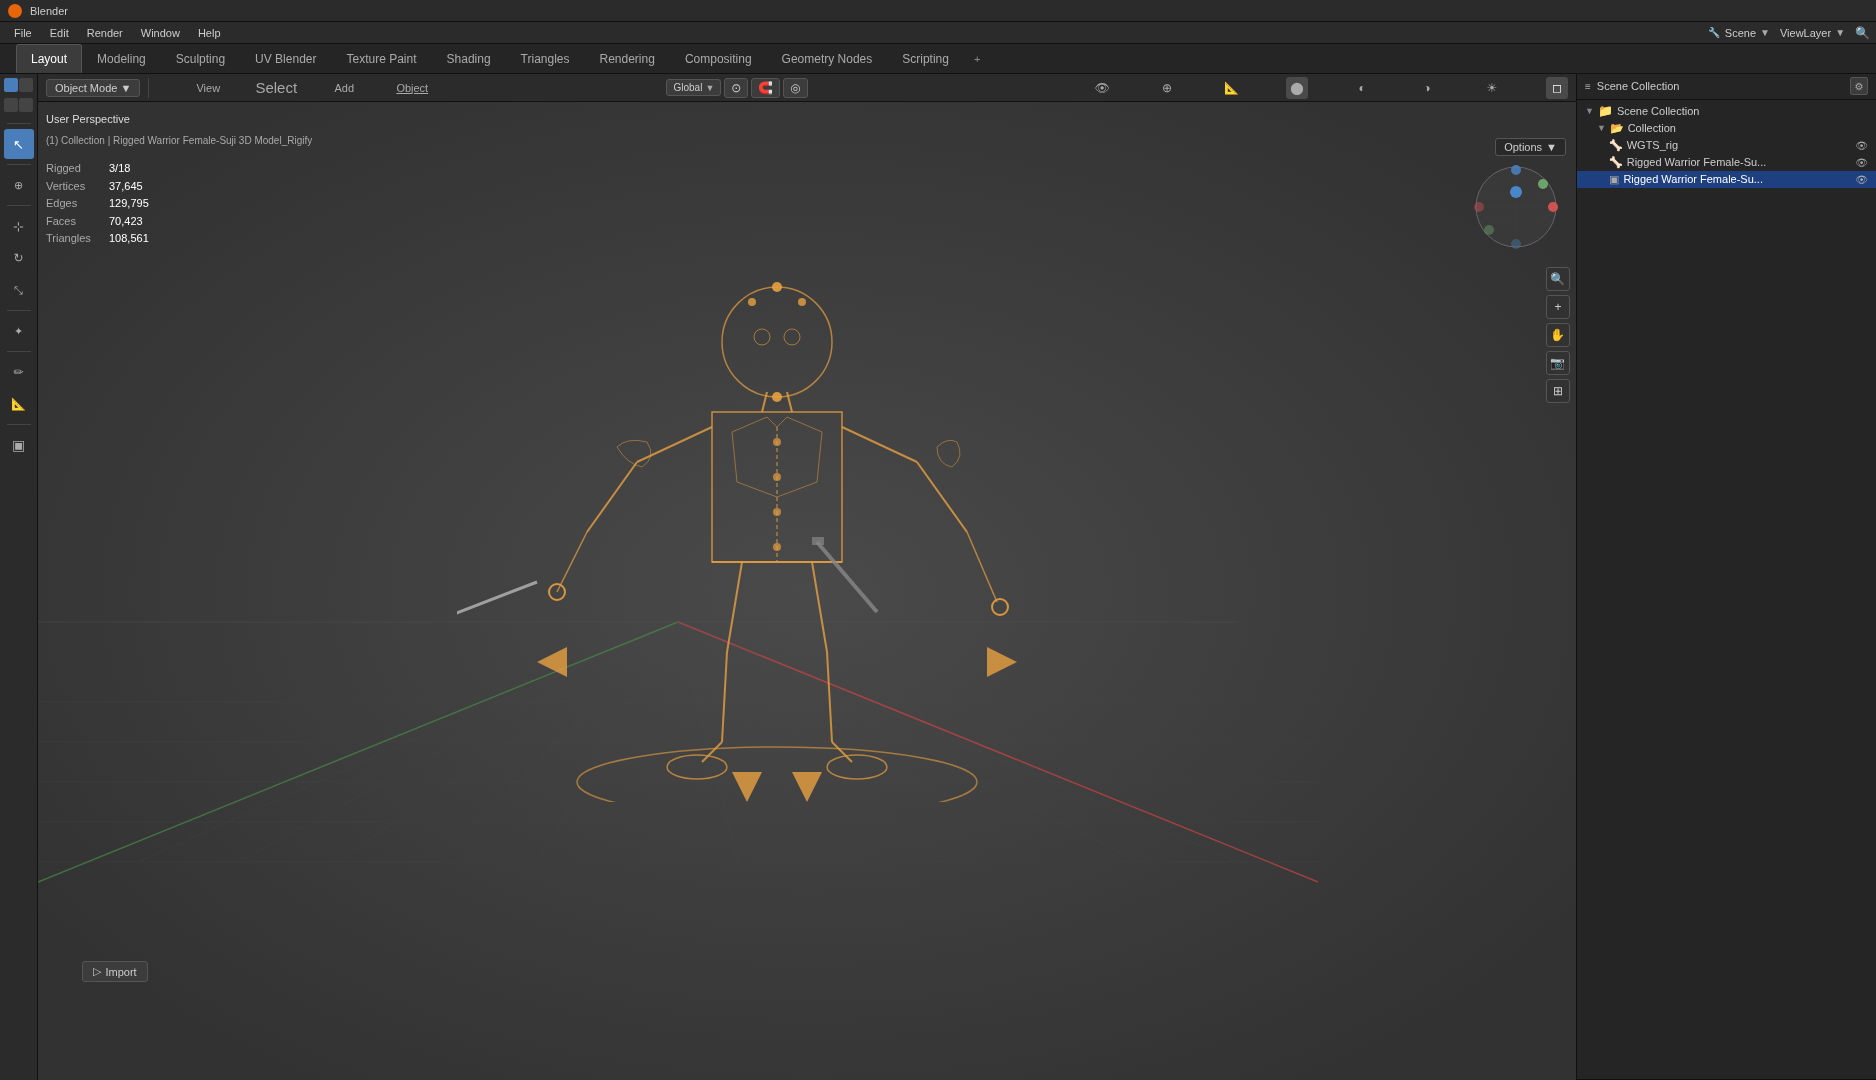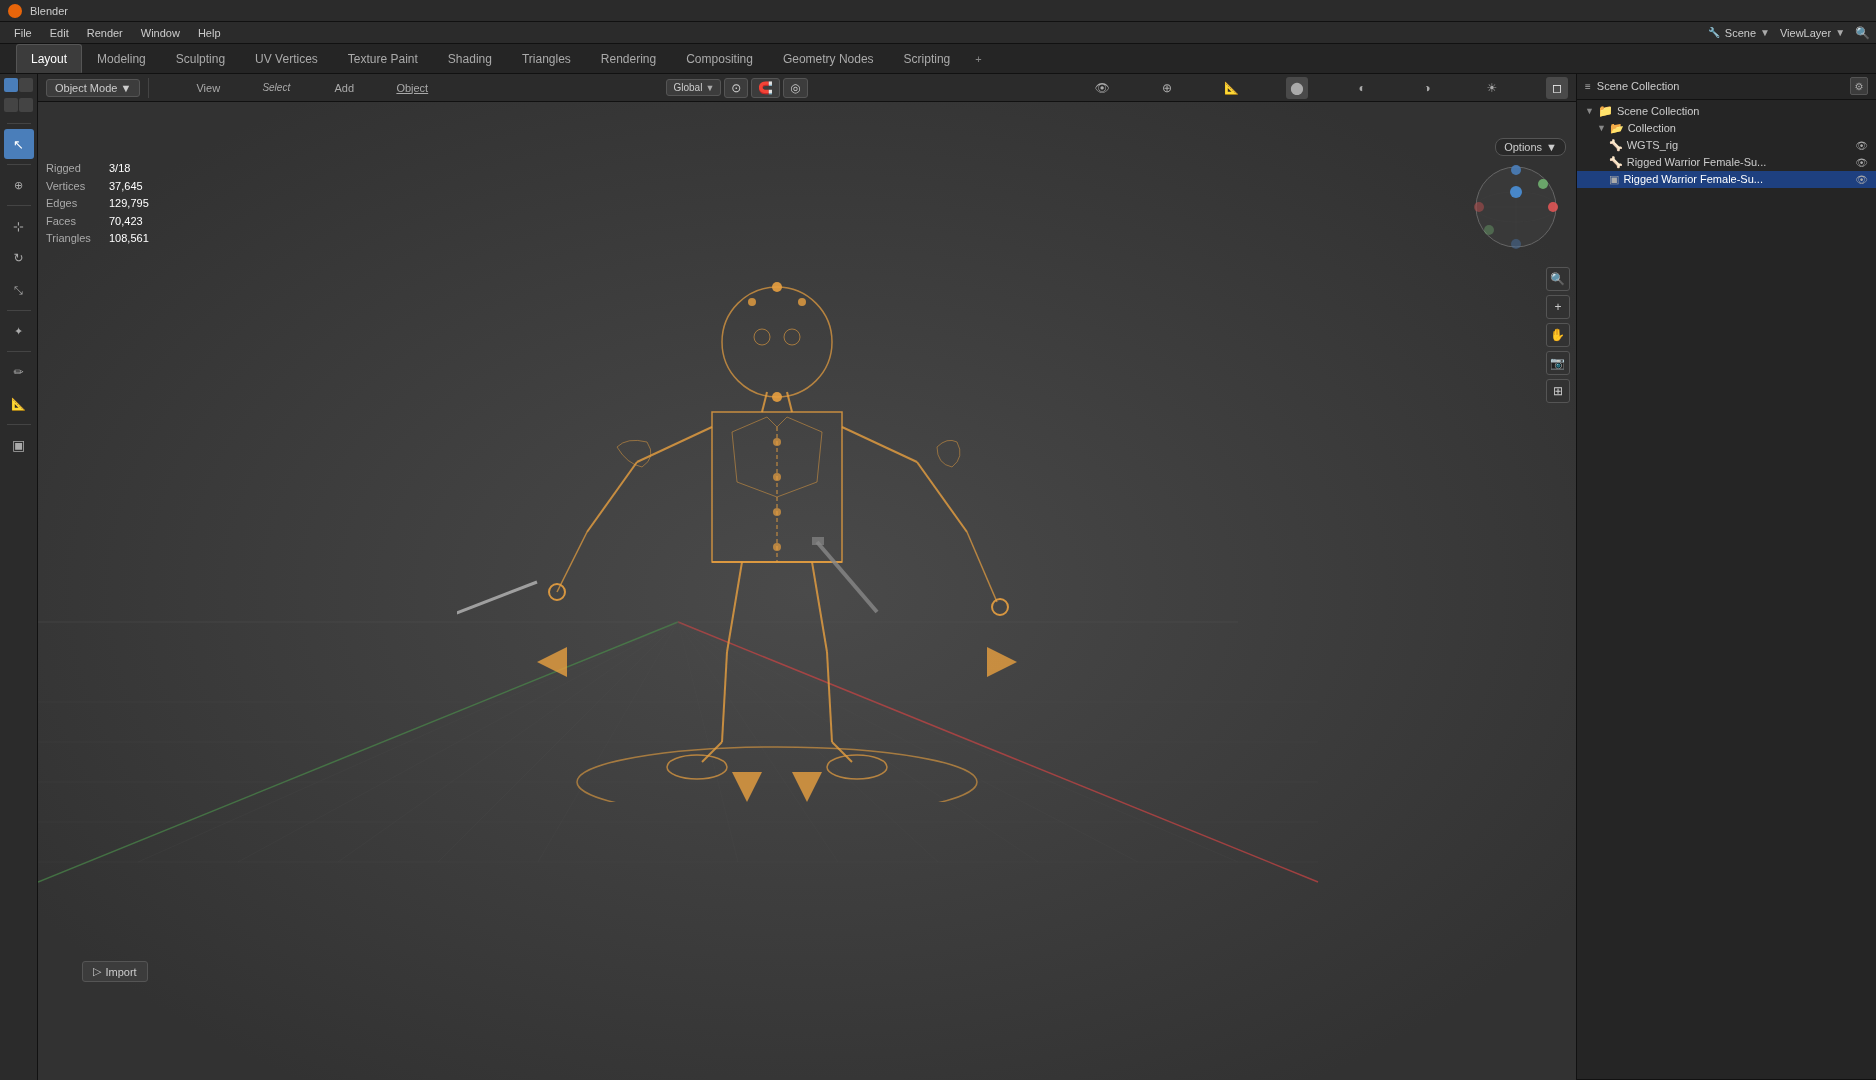--- a/index.html
+++ b/index.html
@@ -284,21 +284,21 @@
       gap: 4px;
     }
 
     
     #options-btn {
       position: absolute;
       top: 36px;
       right: 10px;
       background: rgba(40,40,40,0.9);
       border: 1px solid #555;
-      border-radius: 8px;
+      border-radius: 3px;
       padding: 2px 8px;
       color: #ccc;
       cursor: pointer;
       font-size: 11px;
       display: flex;
       align-items: center;
       gap: 4px;
     }
     .vp-icon-btn {
       width: 22px; height: 22px;
@@ -343,21 +343,21 @@
   </div>
   <div style="display:flex;align-items:center;gap:4px;">
     <span style="color:#aaa;font-size:12px;">🔍</span>
   </div>
 </div>
 
 <div id="workspace-tabs">
   <div class="ws-tab active">Layout</div>
   <div class="ws-tab">Modeling</div>
   <div class="ws-tab">Sculpting</div>
-  <div class="ws-tab">UV Vertices</div>
+  <div class="ws-tab">UV Blender</div>
   <div class="ws-tab">Texture Paint</div>
   <div class="ws-tab">Shading</div>
   <div class="ws-tab">Triangles</div>
   <div class="ws-tab">Rendering</div>
   <div class="ws-tab">Compositing</div>
   <div class="ws-tab">Geometry Nodes</div>
   <div class="ws-tab">Scripting</div>
   <div class="ws-tab-add">+</div>
 </div>
 
@@ -418,21 +418,21 @@
 
   <div id="viewport-area">
 
     <div id="viewport-header">
       <div class="vp-header-btn">
         <span>Object Mode</span>
         <span>▼</span>
       </div>
       <div class="vp-header-separator"></div>
       <div class="vp-icon-btn" style="padding:0 6px;font-size:11px;">View</div>
-      <div class="vp-icon-btn" style="padding:0 6px;font-size:10px;font-style:italic;">Select</div>
+      <div class="vp-icon-btn" style="padding:0 6px;font-size:15px;">Select</div>
       <div class="vp-icon-btn" style="padding:0 6px;font-size:11px;">Add</div>
       <div class="vp-icon-btn" style="padding:0 6px;font-size:11px;text-decoration:underline;">Object</div>
       <div class="vp-header-spacer"></div>
 
       <div style="display:flex;align-items:center;gap:3px;">
         <div style="background:#3c3c3c;border:1px solid #555;border-radius:3px;padding:2px 6px;display:flex;align-items:center;gap:3px;">
           <span style="font-size:10px;color:#ccc;">Global</span>
           <span style="font-size:9px;color:#aaa;">▼</span>
         </div>
         <div style="background:#3c3c3c;border:1px solid #555;border-radius:3px;padding:2px 6px;">
@@ -557,20 +557,24 @@
         <circle cx="100" cy="410" r="8" fill="none" stroke="#e8a040" stroke-width="2" opacity="0.9"></circle>
         <circle cx="543" cy="425" r="8" fill="none" stroke="#e8a040" stroke-width="2" opacity="0.9"></circle>
 
         <line x1="360" y1="360" x2="420" y2="430" stroke="#888" stroke-width="4" opacity="0.8"></line>
         <rect x="355" y="355" width="12" height="8" fill="#888" opacity="0.7"></rect>
 
         <path d="M160 265 Q170 255 190 260 Q200 275 185 285 Q170 282 160 265Z" fill="none" stroke="#e8a040" stroke-width="1" opacity="0.5"></path>
         <path d="M480 265 Q490 255 500 260 Q508 275 495 285 Q480 282 480 265Z" fill="none" stroke="#e8a040" stroke-width="1" opacity="0.5"></path>
       </svg>
 
+      <div id="camera-info">
+        <div class="vp-info-label">User Perspective</div>
+        <div class="vp-info-sub">(1) Collection | Rigged Warrior Female-Suji 3D Model_Rigify</div>
+      </div>
 
       <div id="stats-overlay" style="top:58px;">
         <div class="stats-row">
           <span class="stats-label">Rigged</span>
           <span class="stats-value">3/18</span>
         </div>
         <div class="stats-row">
           <span class="stats-label">Vertices</span>
           <span class="stats-value">37,645</span>
         </div>

